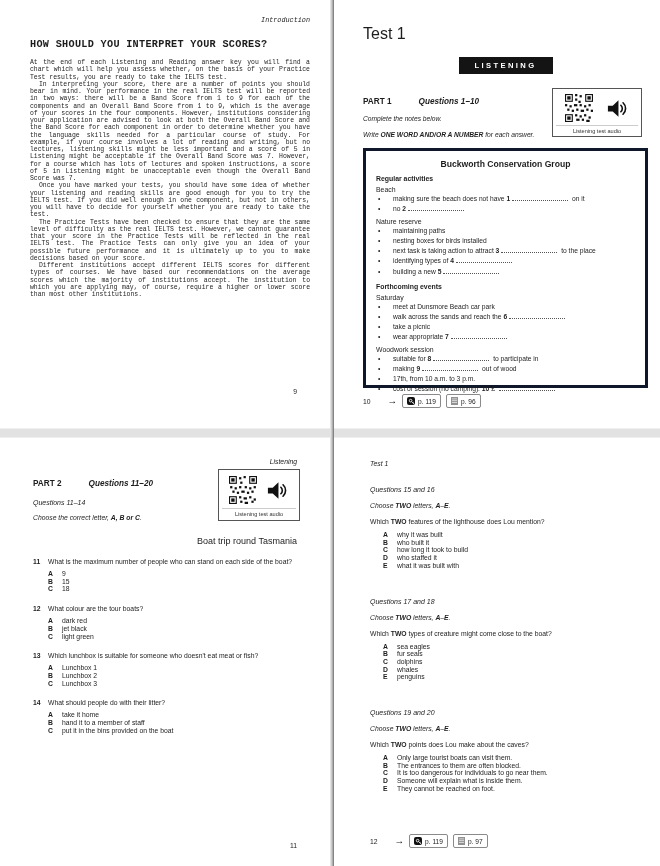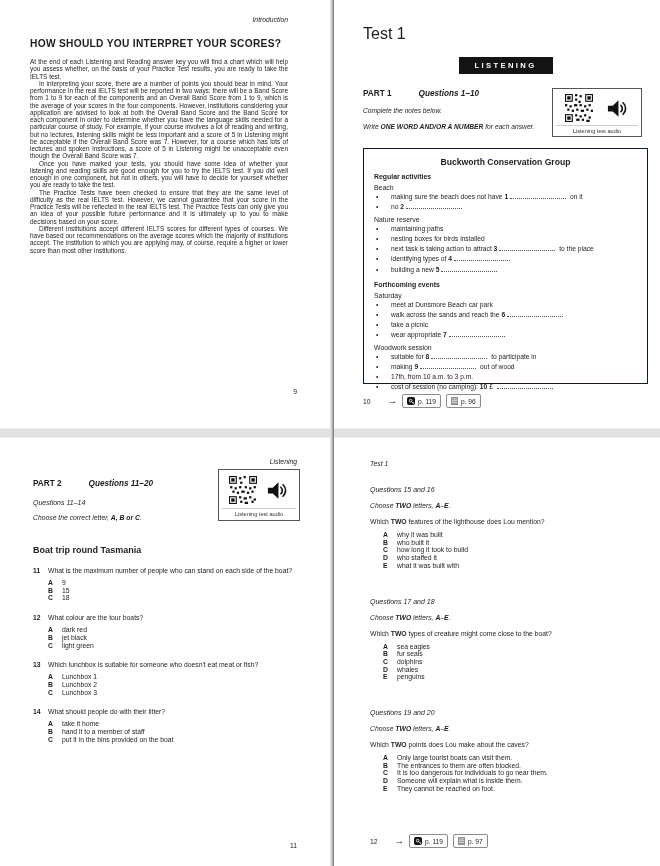--- a/index.html
+++ b/index.html
@@ -14,41 +14,41 @@
          background:linear-gradient(to right,#eeeeee,#bdbdbd 55%,#6d6d6d);}
   .hband{position:absolute;left:0;top:428px;width:660px;height:8px;background:#e2e2e2;
          border-top:1px solid #efefef;border-bottom:1px solid #efefef;}
 
   
   .run{font-style:italic;font-size:6.8px;color:#222;}
   .pnum{font-size:6.8px;color:#222;}
   .dots{display:inline-block;width:56px;height:5px;border-bottom:1px dotted #555;margin:0 2px;}
 
   
-  #pg9 .inner{padding:16px 42px 0 30px;}
+  #pg9 .inner{padding:16px 20px 0 30px;font-family:Liberation Mono, monospace;}
   #pg9 .run{text-align:right;}
   #pg9 h1{font-size:10.2px;font-weight:700;letter-spacing:.3px;margin:15px 0 9px;}
   #pg9 p{font-size:6.45px;line-height:7.25px;text-align:justify;margin:0;}
   #pg9 p.ind{text-indent:9px;}
   #pg9 .pn{position:absolute;right:33px;top:388px;}
 
   
   #pg10 .inner{padding:0 12px 0 29px;position:relative;height:100%;}
   .t1-title{font-size:16px;font-weight:400;padding-top:25px;margin:0;}
   .banner{width:94px;margin:14px auto 0;background:#141414;color:#fff;text-align:center;
           font-weight:700;font-size:7.6px;letter-spacing:2.4px;padding:4px 0 3.5px;}
-  .part-row{margin-top:15px;font-size:8.2px;font-weight:700;}
+  .part-row{margin-top:23px;font-size:8.2px;font-weight:700;}
   .part-row .pq{font-style:italic;margin-left:27px;}
   .instr{font-style:italic;font-size:6.7px;margin-top:9px;}
   .audio-box{position:absolute;top:88px;right:18px;width:88px;height:47px;border:1px solid #555;background:#fff;}
   .audio-row{display:flex;align-items:center;justify-content:space-evenly;height:32px;margin-top:3px;}
   .qr{width:28px;height:28px;}
   .spk{width:23px;height:23px;}
   .audio-cap{font-size:5.6px;text-align:center;color:#333;border-top:1px solid #ccc;margin:1px 3px 0;padding-top:2px;}
-  .notes{position:absolute;left:29px;right:12px;top:148px;height:227px;border:1px solid #0f172a;padding:7px 10px 0;}
+  .notes{position:absolute;left:29px;right:12px;top:148px;height:227px;border:3px solid #0f172a;padding:7px 10px 0;}
   .notes-title{text-align:center;font-weight:700;font-size:8.6px;margin:1px 0 5px;}
   .nb-head{font-weight:700;font-size:6.9px;margin:6px 0 1px;}
   .nb-label{font-size:6.9px;margin:4px 0 1px;}
   ul.nb{list-style:none;margin:0;padding:0;}
   ul.nb li{position:relative;padding-left:17px;font-size:6.7px;line-height:10.1px;}
   ul.nb li::before{content:"\2022";position:absolute;left:2px;}
   .footer{position:absolute;left:29px;top:394px;display:flex;align-items:center;font-size:6.8px;}
   .footer .arrow{font-weight:700;font-size:9.5px;margin-left:17px;line-height:1;}
   .refbox{display:inline-flex;align-items:center;gap:3px;border:1px solid #8a8a8a;border-radius:2px;
           padding:1px 4px;font-size:6.6px;margin-left:5px;height:10px;}
@@ -57,21 +57,21 @@
   .doc-ic{width:7px;height:8px;display:inline-block;}
 
   
   #pg11 .inner{padding:0 33px 12px 33px;position:relative;height:100%;}
   #pg11 .run{text-align:right;padding-top:22px;}
   #pg11 .part-row{margin-top:14px;}
   #pg11 .sub{font-style:italic;font-size:7px;margin-top:11px;}
   #pg11 .choose{font-style:italic;font-size:6.8px;margin-top:8px;}
   #pg11 .audio-box{top:33px;right:30px;width:80px;height:50px;}
   #pg11 .audio-row{height:34px;}
-  .center-title{text-align:left;font-weight:700;font-size:9px;margin-top:24px;}
+  .center-title{text-align:right;font-weight:400;font-size:9px;margin-top:15px;}
   .q{margin-top:12px;}
   .q-line{display:flex;font-size:6.8px;}
   .q-line .qnum{width:15px;font-weight:700;flex:none;}
   .opts{margin:5px 0 0 15px;}
   .opt{display:flex;font-size:6.8px;line-height:7.7px;}
   .opt b{width:14px;flex:none;}
   #pg11 .pn{position:absolute;right:33px;top:406px;}
 
   
   #pg12 .inner{padding:0 14px 0 36px;position:relative;height:100%;}

